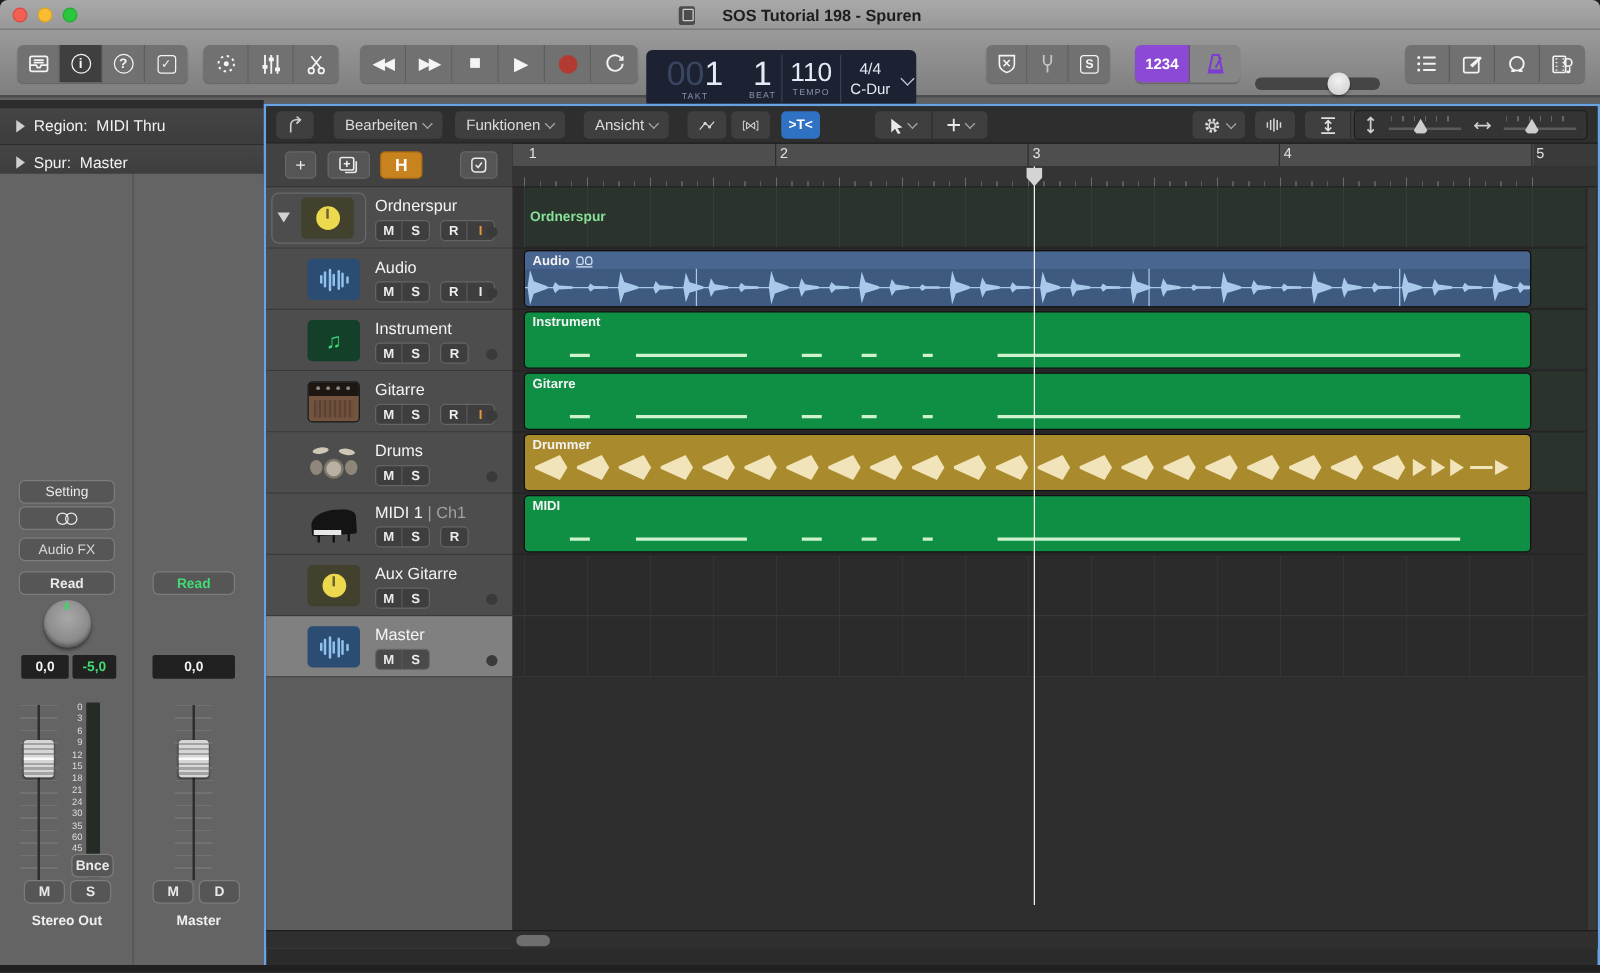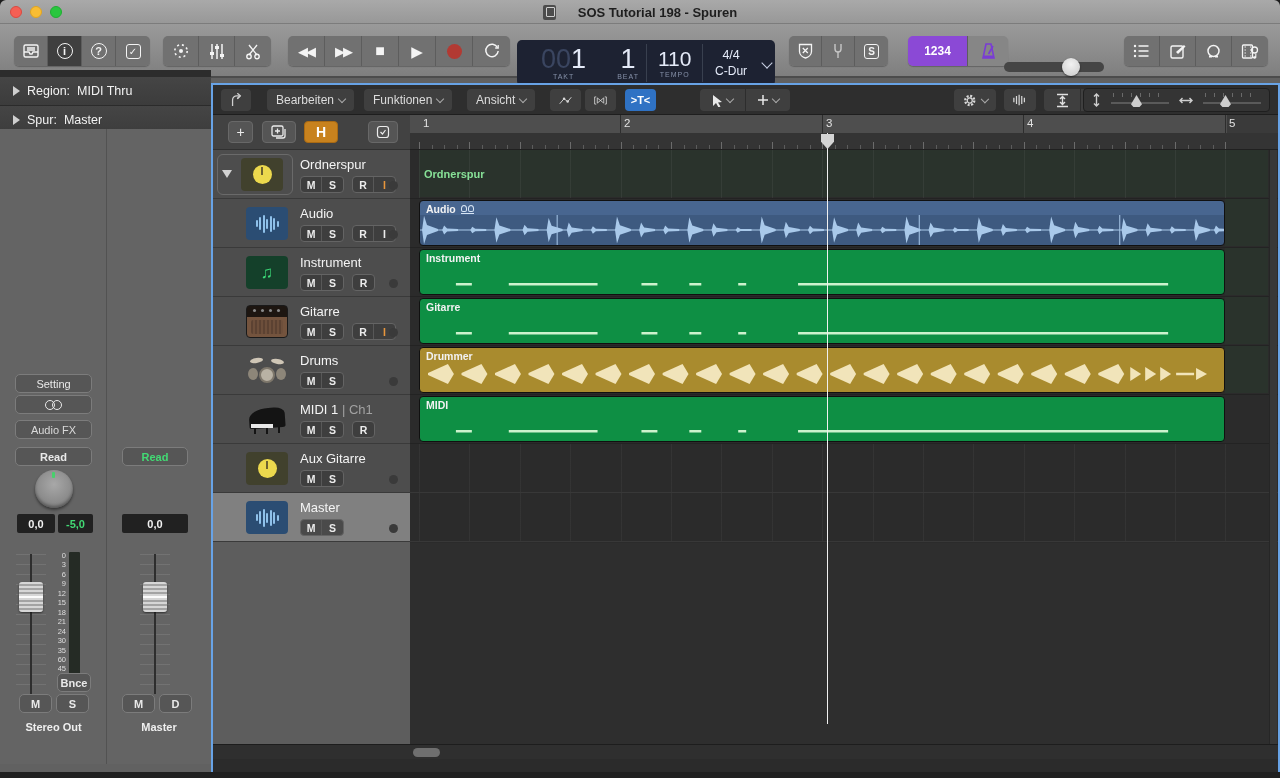--- a/index.html
+++ b/index.html
@@ -25,35 +25,35 @@
   .tb-btn:last-child { border-right:none; }
   .tb-btn.sel { background:#3f3f3f; }
   .tb-btn svg { display:block; }
   .glyph { font-size:14px; line-height:1; }
   .circle-glyph { width:16px; height:16px; border:1.4px solid #f4f4f4; border-radius:50%; display:flex; align-items:center; justify-content:center; font-size:11px; font-weight:700; }
   .sq-glyph { width:15px; height:15px; border:1.4px solid #f4f4f4; border-radius:3px; display:flex; align-items:center; justify-content:center; font-size:10px; }
   .transport-glyph { font-size:13px; letter-spacing:-2px; }
   .rec-dot { width:15px; height:15px; border-radius:50%; background:#b23a33; }
 
   
-  .lcd { position:absolute; left:517px; top:16px; width:258px; height:46px; background:#1d2232; border-radius:5px; display:flex; color:#e4eaf8; }
+  .lcd { position:absolute; left:517px; top:16px; width:216px; height:46px; background:#1d2232; border-radius:5px; display:flex; color:#e4eaf8; }
   .lcd-sec { position:relative; height:100%; display:flex; flex-direction:column; align-items:center; justify-content:center; }
   .lcd-div { width:1px; background:#39404f; margin:4px 0; }
   .lcd-big { font-size:27px; font-weight:300; line-height:26px; font-family:"Liberation Sans",sans-serif; }
   .lcd-dim { color:#3a4560; }
   .lcd-lbl { font-size:7px; color:#8590a8; letter-spacing:1px; margin-top:1px; }
   .lcd-chevron { width:8px; height:8px; border-right:1.6px solid #c9d1e4; border-bottom:1.6px solid #c9d1e4; transform:rotate(45deg); }
 
   .vol-slider { position:absolute; left:1004px; top:38px; width:100px; height:10px; background:#454545; border-radius:5px; }
   .vol-thumb { position:absolute; top:-4px; left:58px; width:18px; height:18px; border-radius:50%; background:radial-gradient(circle at 50% 35%, #f2f2f2, #c9c9c9); box-shadow:0 1px 2px rgba(0,0,0,.5); }
 
   .purple-btn { background:#8b49d6 !important; color:#fff; font-weight:700; font-size:12px; }
 
   
-  .inspector { position:absolute; left:0; top:70px; width:211px; height:694px; background:#636363; }
+  .inspector { position:absolute; left:0; top:80px; width:211px; height:694px; background:#636363; }
   .insp-header { position:relative; height:29px; background:linear-gradient(#454545,#3c3c3c); border-bottom:1px solid #2b2b2b; display:flex; align-items:center; padding-left:13px; color:#f2f2f2; font-size:12.5px; gap:7px; }
   .tri-right { width:0; height:0; border-left:7px solid #cfcfcf; border-top:5px solid transparent; border-bottom:5px solid transparent; }
   .insp-val { font-weight:400; }
   .strip-area { position:absolute; left:0; top:59px; width:211px; height:635px; background:#646464; }
   .strip-div { position:absolute; left:106px; top:0; width:1px; height:635px; background:#525252; }
   .strip-btn { position:absolute; height:19px; background:#565656; border:1px solid #7c7c7c; border-radius:5px; color:#e9e9e9; font-size:11px; display:flex; align-items:center; justify-content:center; }
   .green-txt { color:#42da74 !important; font-weight:700; }
   .val-box { position:absolute; height:19px; background:#212121; border-radius:2px; color:#f2f2f2; font-size:11px; font-weight:700; display:flex; align-items:center; justify-content:center; }
   .stereo-glyph { position:relative; width:18px; height:10px; }
   .stereo-glyph i { position:absolute; top:0; width:10px; height:10px; border:1.3px solid #e9e9e9; border-radius:50%; }
@@ -276,21 +276,21 @@
             <path d="M3 2v5a3 3 0 0 0 6 0V2"></path>
             <path d="M6 10v6"></path>
           </svg>
       </div>
       <div class="tb-btn" style="width:33px;">
         <span class="sq-glyph" style="font-weight:700;">S</span>
       </div>
     </div>
 
     <div class="tb-group" style="left:908px;">
-      <div class="tb-btn purple-btn" style="width:60px;">
+      <div class="tb-btn purple-btn" style="width:44px;">
           <span>1234</span>
         </div>
       <div class="tb-btn" style="width:40px; background:#868686;">
         <svg width="17" height="18" viewBox="0 0 17 18">
             <path d="M6 2h5l3 14H3z" fill="none" stroke="#7a3cd4" stroke-width="1.6"></path>
             <path d="M8.5 12L13 4" stroke="#7a3cd4" stroke-width="1.6"></path>
             <rect x="3" y="13.5" width="11" height="2.5" fill="#7a3cd4"></rect>
           </svg>
       </div>
     </div>

